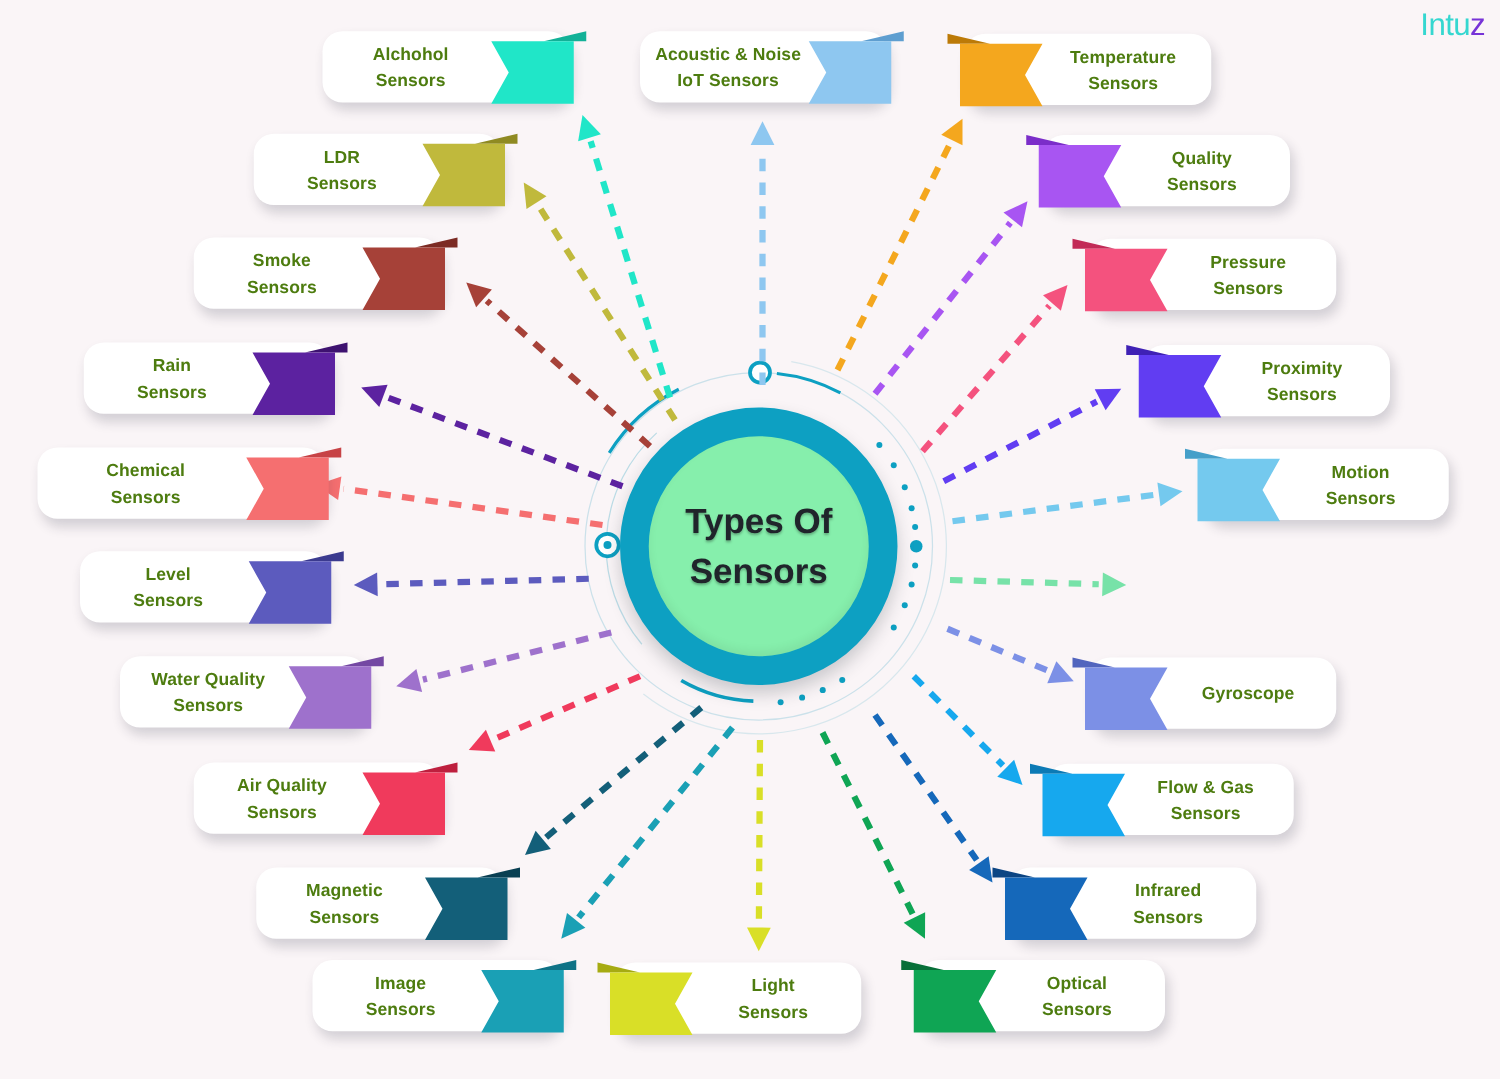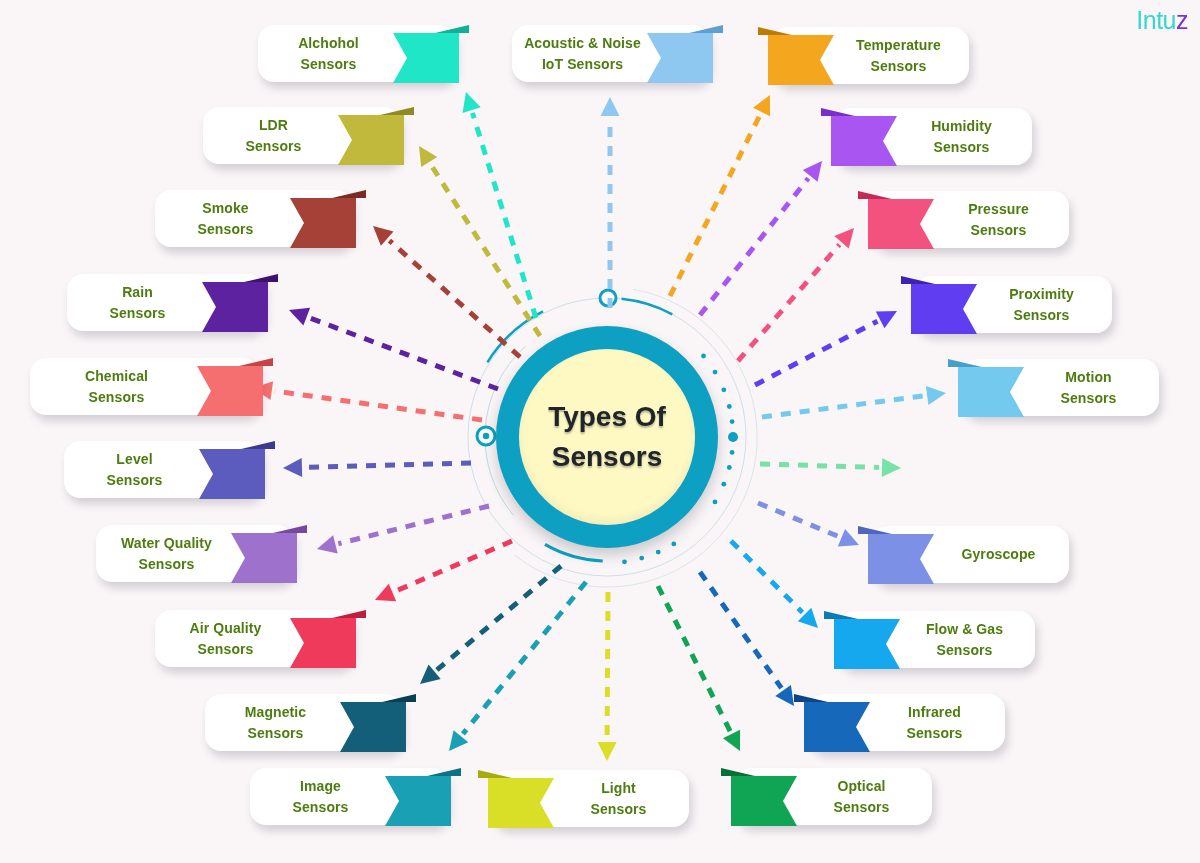--- a/index.html
+++ b/index.html
@@ -21,21 +21,21 @@
     font-size:14px;font-weight:700;color:#4d7c0f;line-height:21px;letter-spacing:.1px;
   }
   .card.side-right .label{padding-right:66px;padding-left:10px;}
   .card.side-left  .label{padding-left:66px;padding-right:10px;}
   .card .label span{display:block;white-space:nowrap;text-align:center;}
   .ribbon{position:absolute;top:0;width:76px;height:60px;overflow:visible;}
   .card.side-right .ribbon{right:-14px;}
   .card.side-left  .ribbon{left:-14px;transform:scaleX(-1);}
   .center-circle{
     position:absolute;left:496px;top:326px;width:176px;height:176px;
-    border:23px solid #0DA0C2;border-radius:50%;background:#fef9c3;z-index:3;
+    border:23px solid #0DA0C2;border-radius:50%;background:#86efac;z-index:3;
     box-shadow:0 7px 14px rgba(30,40,50,.22), inset 0 -4px 8px rgba(0,0,0,.06);
     display:flex;flex-direction:column;justify-content:center;align-items:center;
   }
   .center-circle span{
     display:block;font-size:28px;font-weight:700;color:#20242B;line-height:40px;
     text-shadow:0 2px 2px rgba(0,0,0,.28);
   }
   .logo{
     position:absolute;right:12px;top:6px;z-index:4;
     font-size:25px;font-weight:400;letter-spacing:-0.5px;
@@ -157,21 +157,21 @@
           <span>LDR</span>
           <span>Sensors</span>
         </div>
         <svg viewBox="0 0 76 60" class="ribbon">
           <polygon points="42,8 76,0 76,8" fill="#8F8A22"></polygon>
           <polygon points="0,8 66,8 66,58 0,58 14,33" fill="#C0B93C"></polygon>
         </svg>
       </div>
       <div class="card side-left" style="left: 835px; top: 108px;">
         <div class="label">
-          <span>Humidity</span>
+          <span>Quality</span>
           <span>Sensors</span>
         </div>
         <svg viewBox="0 0 76 60" class="ribbon">
           <polygon points="42,8 76,0 76,8" fill="#7B2DC9"></polygon>
           <polygon points="0,8 66,8 66,58 0,58 14,33" fill="#A855F2"></polygon>
         </svg>
       </div>
       <div class="card side-right" style="left: 155px; top: 190px;">
         <div class="label">
           <span>Smoke</span>

